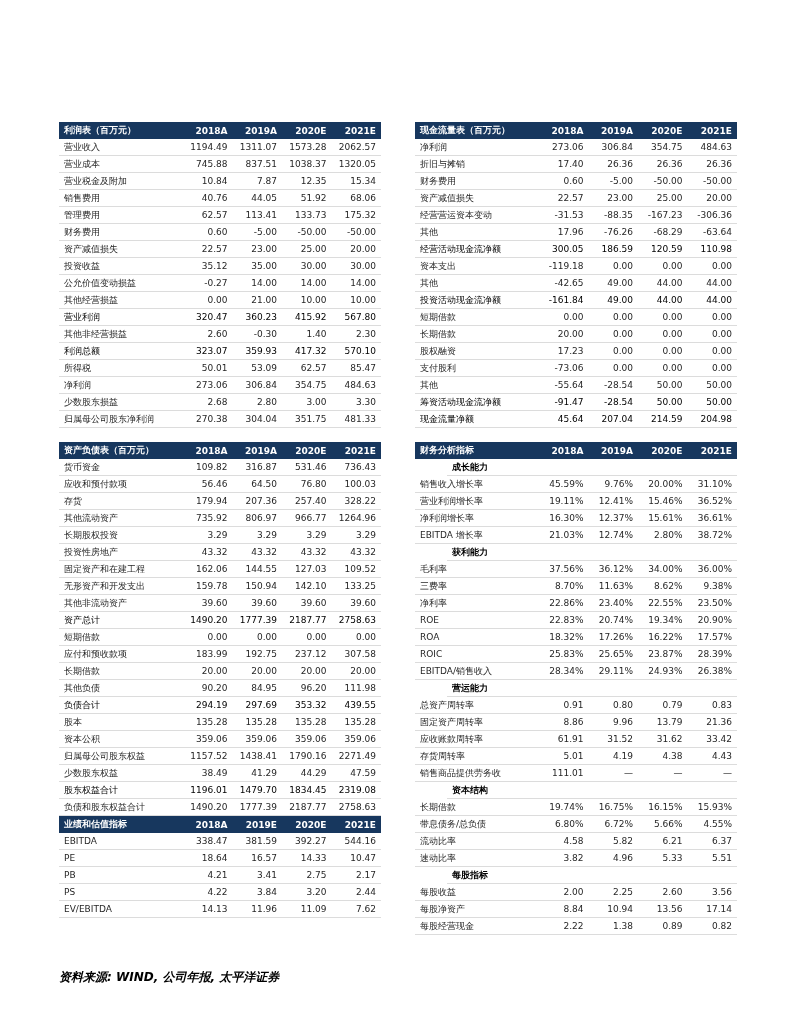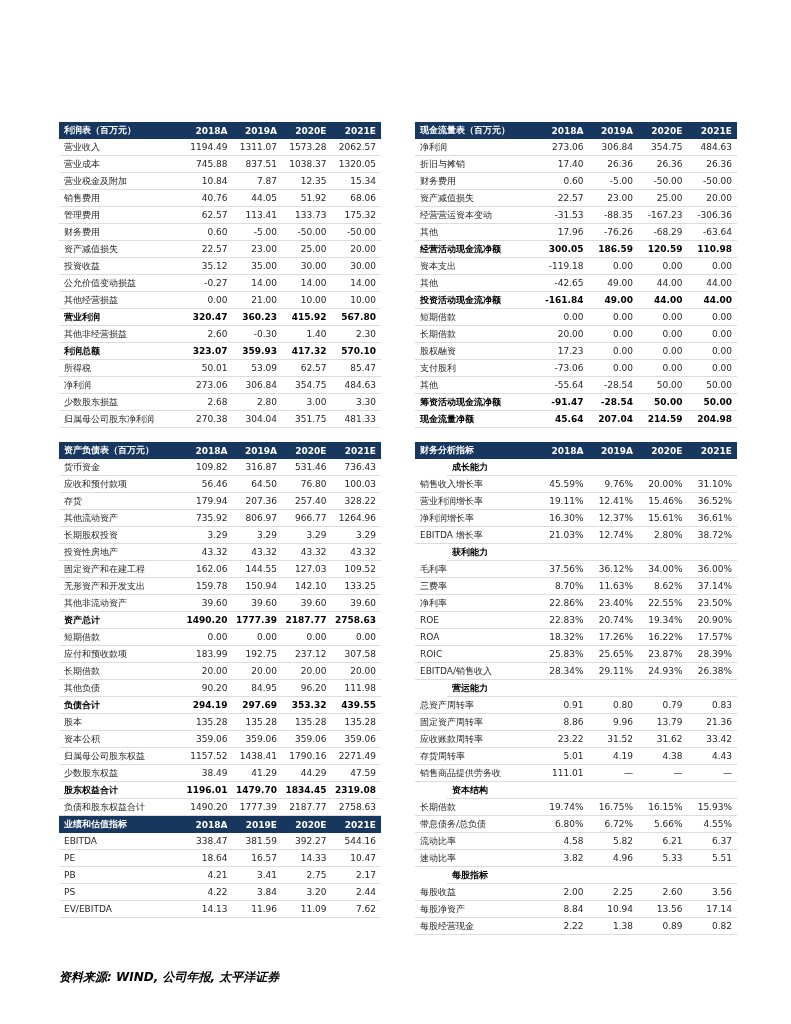--- a/index.html
+++ b/index.html
@@ -11,21 +11,21 @@
   .gap { height:14px; }
   .tbl { width:100%; }
   .hdr { display:flex; background:#17375E; color:#ffffff; height:17px;
     align-items:center; font-weight:bold; font-size:9px; }
   .hdr .t { flex:0 0 124px; padding-left:5px; white-space:nowrap; overflow:hidden; }
   .hdr .v { flex:1; text-align:right; padding-right:5px; }
   .row { display:flex; height:17px; align-items:center; font-size:9px;
     color:#262626; border-bottom:1px solid #dcdcdc; background:#ffffff; }
   .row .t { flex:0 0 124px; padding-left:5px; white-space:nowrap; overflow:hidden; }
   .row .v { flex:1; text-align:right; padding-right:5px; white-space:nowrap; }
-  .row.b { font-weight:bold; color:#000000; }
+  .row.b { font-weight:normal; color:#000000; }
   .row.s { font-weight:bold; color:#000000;margin-left:32px; }
   .source { position:absolute; left:59px; top:969px; font-size:12px;
     font-weight:bold; font-style:italic; color:#000000; }
 </style>
 </head>
 <body>
 
 <div class="page">
   <div class="cols">
     <div class="col">
@@ -544,21 +544,21 @@
             <div class="v">37.56%</div>
             <div class="v">36.12%</div>
             <div class="v">34.00%</div>
             <div class="v">36.00%</div>
           </div>
           <div class="row">
             <div class="t">三费率</div>
             <div class="v">8.70%</div>
             <div class="v">11.63%</div>
             <div class="v">8.62%</div>
-            <div class="v">37.14%</div>
+            <div class="v">9.38%</div>
           </div>
           <div class="row">
             <div class="t">净利率</div>
             <div class="v">22.86%</div>
             <div class="v">23.40%</div>
             <div class="v">22.55%</div>
             <div class="v">23.50%</div>
           </div>
           <div class="row">
             <div class="t">ROE</div>
@@ -604,21 +604,21 @@
           </div>
           <div class="row">
             <div class="t">固定资产周转率</div>
             <div class="v">8.86</div>
             <div class="v">9.96</div>
             <div class="v">13.79</div>
             <div class="v">21.36</div>
           </div>
           <div class="row">
             <div class="t">应收账款周转率</div>
-            <div class="v">23.22</div>
+            <div class="v">61.91</div>
             <div class="v">31.52</div>
             <div class="v">31.62</div>
             <div class="v">33.42</div>
           </div>
           <div class="row">
             <div class="t">存货周转率</div>
             <div class="v">5.01</div>
             <div class="v">4.19</div>
             <div class="v">4.38</div>
             <div class="v">4.43</div>

